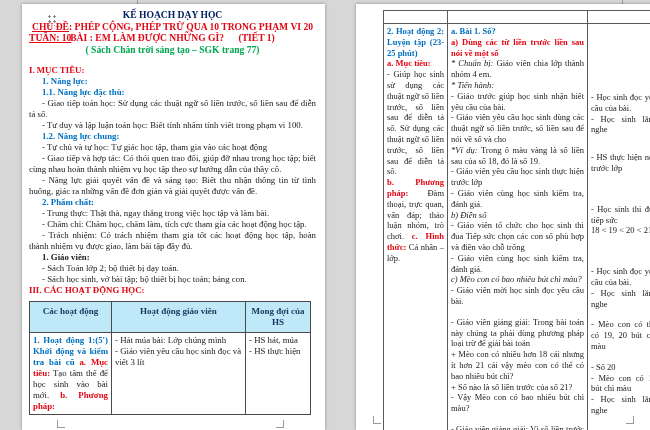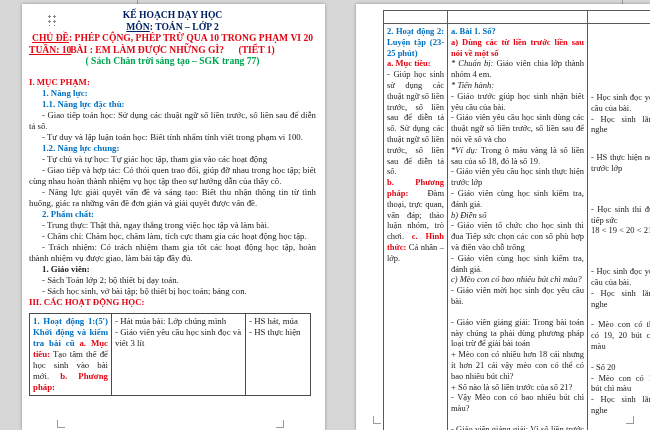--- a/index.html
+++ b/index.html
@@ -72,35 +72,32 @@
 <body>
 
 <div class="canvas">
 
   <span class="tick tick-1"></span>
   <span class="tick tick-2"></span>
 
   <div class="page page-left">
     <div class="p1-inner">
       <div class="title t-navy">KẾ HOẠCH DẠY HỌC</div>
-      <div class="title t-navy">
-        <span class="u">MÔN</span><span>: TOÁN – LỚP 2</span>
-      </div>
       <div class="title t-red">
         <span class="u">CHỦ ĐỀ</span><span>: PHÉP CỘNG, PHÉP TRỪ QUA 10 TRONG PHẠM VI 20</span>
       </div>
       <div class="title t-red line4">
         <span class="tuan u">TUẦN: 10</span>
         <span>BÀI : EM LÀM ĐƯỢC NHỮNG GÌ?</span>
         <span class="tiet">(TIẾT 1)</span>
       </div>
       <div class="title t-green">( Sách Chân trời sáng tạo – SGK trang 77)</div>
 
       <div class="flow">
-        <div class="h-red">I. MỤC PHẠM:</div>
+        <div class="h-red">I. MỤC TIÊU:</div>
         <div class="h-blue">1. Năng lực:</div>
         <div class="h-blue">1.1. Năng lực đặc thù:</div>
         <div class="para">- Giao tiếp toán học: Sử dụng các thuật ngữ số liền trước, số liền sau để diễn tả số.</div>
         <div class="one">- Tư duy và lập luận toán học: Biết tính nhẩm tính viết trong phạm vi 100.</div>
         <div class="h-blue">1.2. Năng lực chung:</div>
         <div class="one">- Tự chủ và tự học: Tự giác học tập, tham gia vào các hoạt động</div>
         <div class="para">- Giao tiếp và hợp tác: Có thói quen trao đổi, giúp đỡ nhau trong học tập; biết cùng nhau hoàn thành nhiệm vụ học tập theo sự hướng dẫn của thầy cô.</div>
         <div class="para">- Năng lực giải quyết vấn đề và sáng tạo: Biết thu nhận thông tin từ tình huống, giác ra những vấn đề đơn giản và giải quyết được vấn đề.</div>
         <div class="h-blue">2. Phẩm chất:</div>
         <div class="one">- Trung thực: Thật thà, ngay thẳng trong việc học tập và làm bài.</div>
@@ -112,20 +109,25 @@
         <div class="h-red">III. CÁC HOẠT ĐỘNG HỌC:</div>
       </div>
 
       <table class="tbl1">
         <colgroup>
             <col style="width:82px">
             <col style="width:134px">
             <col style="width:65px">
           </colgroup>
         <tbody>
+            <tr>
+          <th>Các hoạt động</th>
+          <th>Hoạt động giáo viên</th>
+          <th>Mong đợi của HS</th>
+        </tr>
         <tr class="row-main">
           <td class="cell-j">
             <span class="c-blue">1. Hoạt động 1:(5')</span> 
             <span class="c-blue">Khởi động và kiểm tra bài cũ</span> 
             <span class="lead-red">a. Mục tiêu:</span> 
             <span>Tạo tâm thế để học sinh vào bài mới.</span> 
             <span class="lead-red">b. Phương pháp:</span> 
              
              
              

